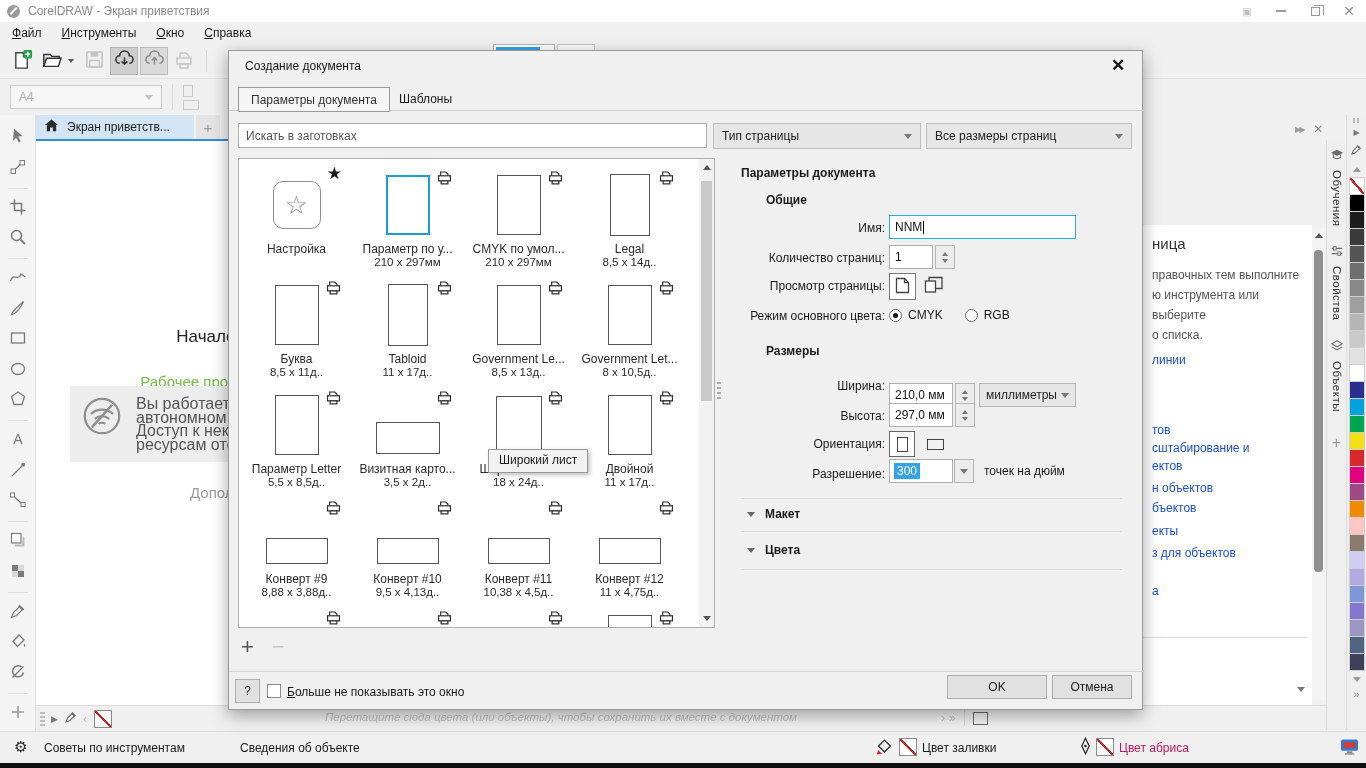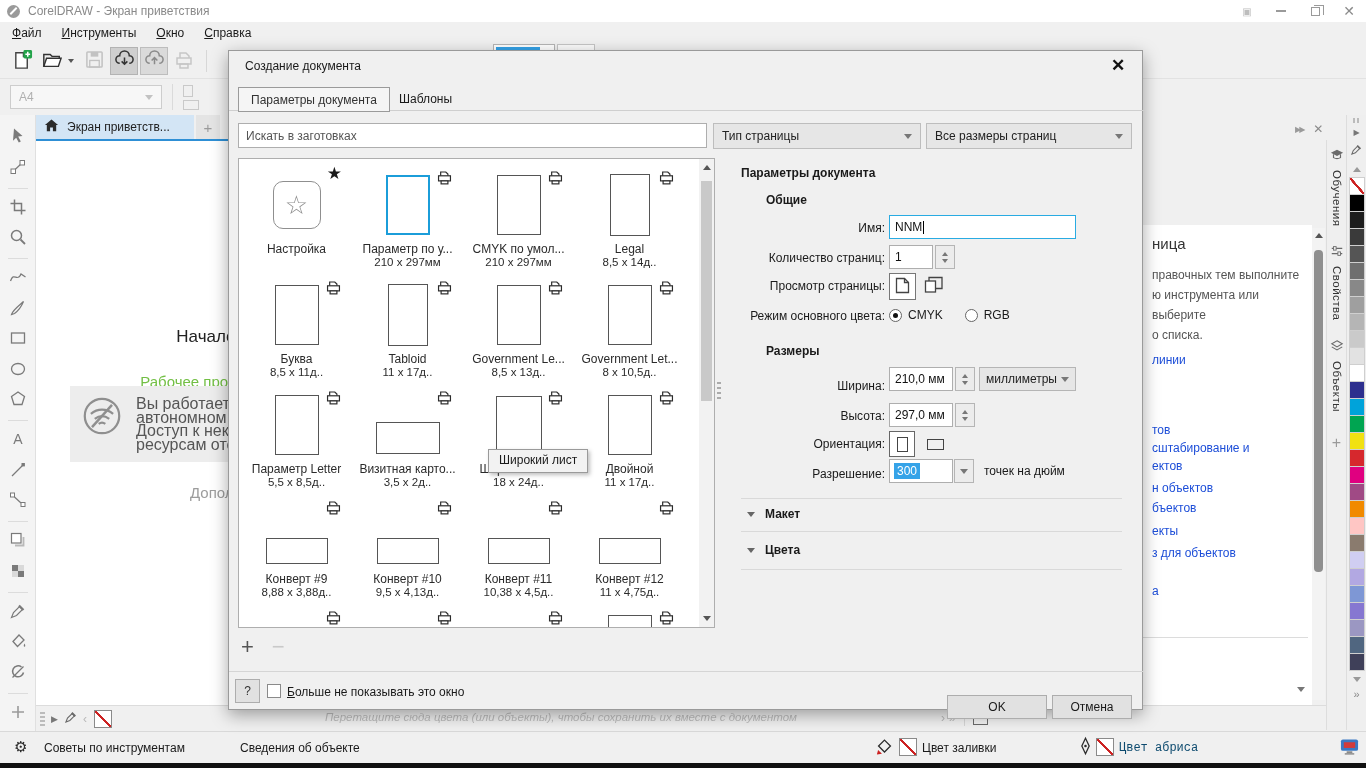--- a/index.html
+++ b/index.html
@@ -118,21 +118,21 @@
   
   .statusbar { position:absolute; left:0; top:731px; width:1366px; height:32px; background:#f0f0f0; border-top:1px solid #d9d9d9; z-index:3; }
   .sb-gear { position:absolute; left:14px; top:6px; font-size:15px; color:#2b2b2b; }
   .sb-label1 { position:absolute; left:44px; top:9px; color:#1a1a1a; }
   .sb-label2 { position:absolute; left:240px; top:9px; color:#1a1a1a; }
   .sb-fill-icon { position:absolute; left:876px; top:6px; }
   .sb-fill-swatch { position:absolute; left:897px; top:6px; }
   .sb-fill-label { position:absolute; left:922px; top:9px; color:#1a1a1a; }
   .sb-pen-icon { position:absolute; left:1080px; top:4px; }
   .sb-pen-swatch { position:absolute; left:1094px; top:6px; }
-  .sb-pen-label { position:absolute; left:1119px; top:9px; color:#0c4a6e;font-family:Liberation Mono, monospace; }
+  .sb-pen-label { position:absolute; left:1119px; top:9px; color:#be185d; }
   .sb-monitor { position:absolute; left:1340px; top:6px; }
   .blackbar { position:absolute; left:0; top:763px; width:1366px; height:5px; background:#101010; z-index:4; }
 
   
   .dialog { position:absolute; left:228px; top:50px; width:915px; height:660px; background:#f0f0f0; border:1px solid #9a9a9a; box-shadow:0 5px 16px rgba(0,0,0,0.35); z-index:10; }
   .dlg-title { position:absolute; left:16px; top:8px; font-size:12px; color:#1a1a1a; }
   .dlg-close { position:absolute; left:882px; top:4px; font-size:17px; color:#111; font-weight:bold; }
   .dlg-tabs-line { position:absolute; left:0px; top:59px; width:915px; height:1px; background:#cfcfcf; }
   .dlg-tab-active { position:absolute; left:9px; top:36px; height:25px; padding:0 12px; background:#f5f5f5; border:1px solid #9a9a9a; display:flex; align-items:center; z-index:2; }
   .dlg-tab { position:absolute; left:158px; top:36px; height:24px; padding:0 12px; display:flex; align-items:center; color:#1a1a1a; }
@@ -199,21 +199,21 @@
   .sec-hdr { position:absolute; left:518px; display:flex; align-items:center; gap:10px; font-weight:bold; color:#1a1a1a; }
   .sec-tri { width:0; height:0; border-left:4px solid transparent; border-right:4px solid transparent; border-top:5px solid #666; }
   .splitter-dots { position:absolute; left:488px; top:330px; width:4px; height:18px; background:repeating-linear-gradient(0deg,#aaa 0 2px,transparent 2px 5px); }
 
   
   .dlg-footer-line { position:absolute; left:0; top:620px; width:915px; height:1px; background:#d5d5d5; }
   .help-btn { position:absolute; left:6px; top:628px; width:25px; height:24px; background:#e1e1e1; border:1px solid #adadad; display:flex; align-items:center; justify-content:center; color:#333; }
   .dlg-check { position:absolute; left:38px; top:633px; width:14px; height:14px; background:#fff; border:1px solid #8a8a8a; }
   .dlg-check-label { position:absolute; left:58px; top:634px; color:#1a1a1a; }
   .dlg-check-label u { text-decoration:underline; }
-  .btn { position:absolute; top:644px; height:24px; background:#e1e1e1; border:1px solid #adadad; display:flex; align-items:center; justify-content:center; color:#1a1a1a; }
+  .btn { position:absolute; top:624px; height:24px; background:#e1e1e1; border:1px solid #adadad; display:flex; align-items:center; justify-content:center; color:#1a1a1a; }
   .ok-btn { left:718px; width:100px; }
   .cancel-btn { left:823px; width:80px; }
 </style>
 </head>
 <body>
 
 <div class="screen">
 
   <div class="titlebar">
     <div class="app-icon"></div>
@@ -893,21 +893,21 @@
     <div class="fctrl row-flex" style="top:257px;">
       <span class="radio on"></span>
       <span class="rlabel">CMYK</span>
       <span class="radio" style="margin-left:22px;"></span>
       <span class="rlabel">RGB</span>
     </div>
 
     <div class="opt-sizes">Размеры</div>
 
     <div class="flabel" style="top:328px;">Ширина:</div>
-    <div class="fctrl row-flex" style="top:316px;">
+    <div class="fctrl row-flex" style="top:332px;">
       <div class="inp" style="width:64px;">
           <span>210,0 мм</span>
         </div>
       <div class="spin">
           <span class="su"></span>
           <span class="sd"></span>
         </div>
       <div class="units-combo">
         <span>миллиметры</span>
           <span class="dd"></span>

